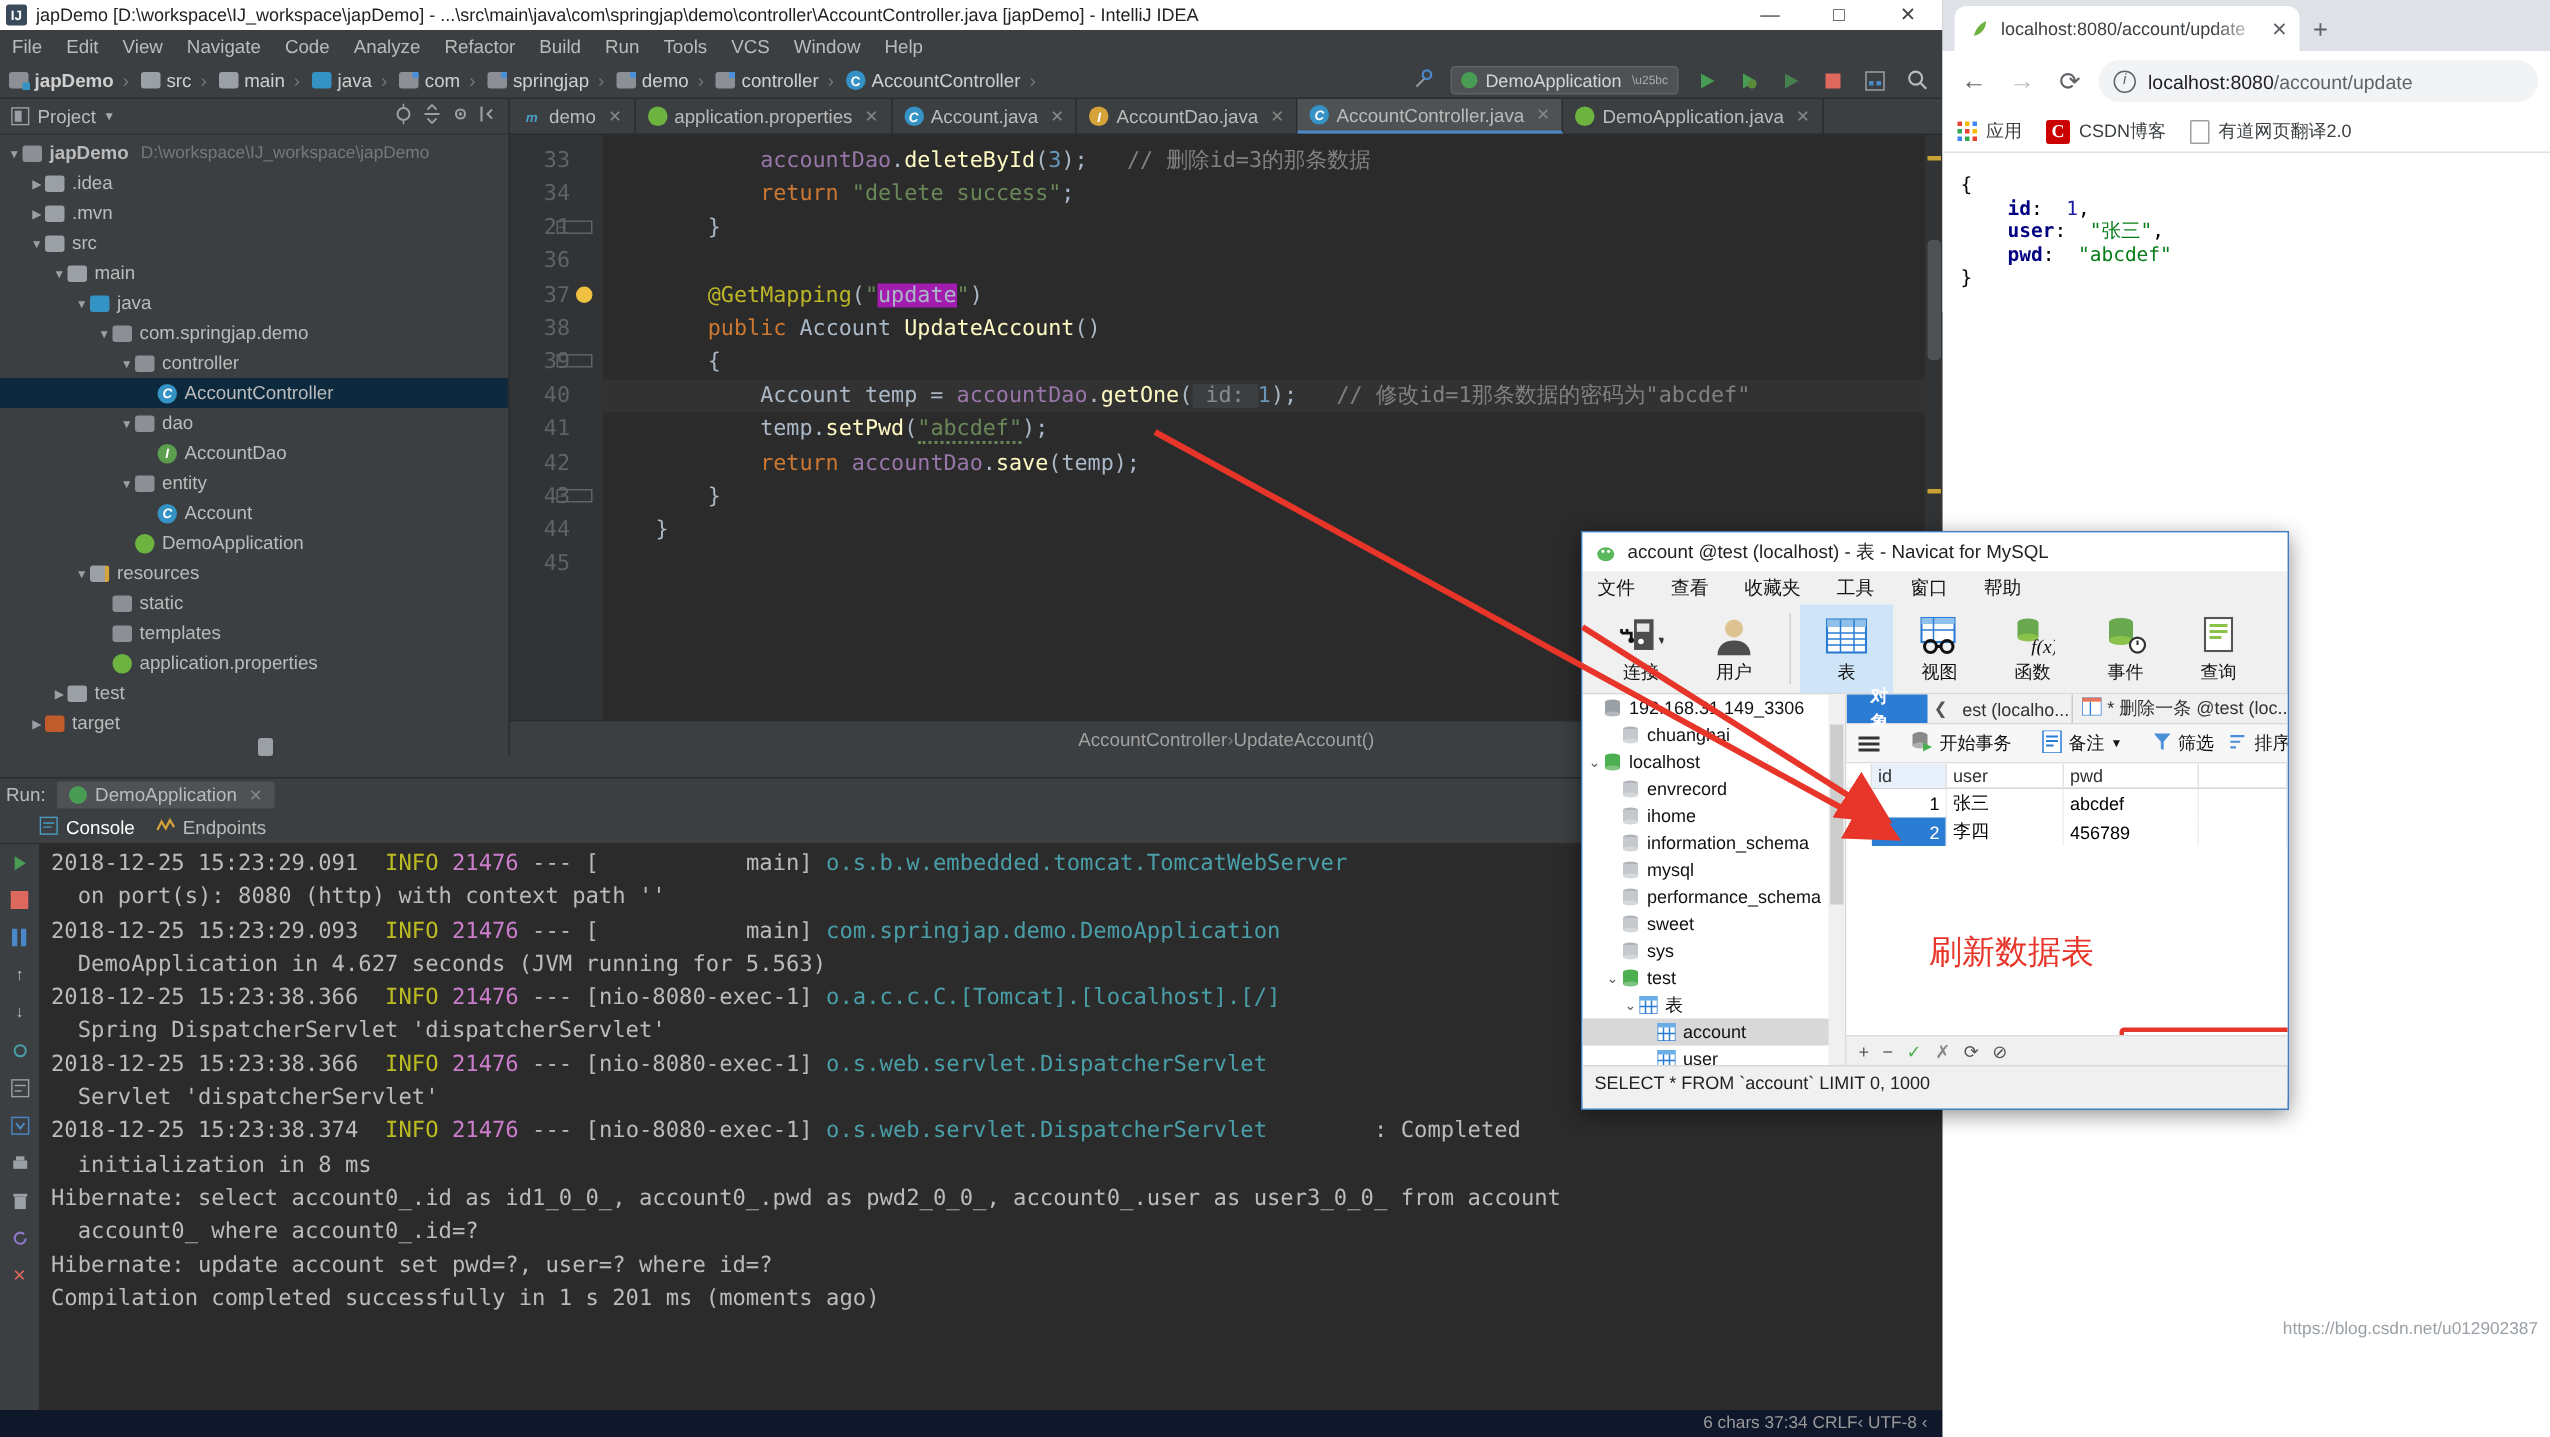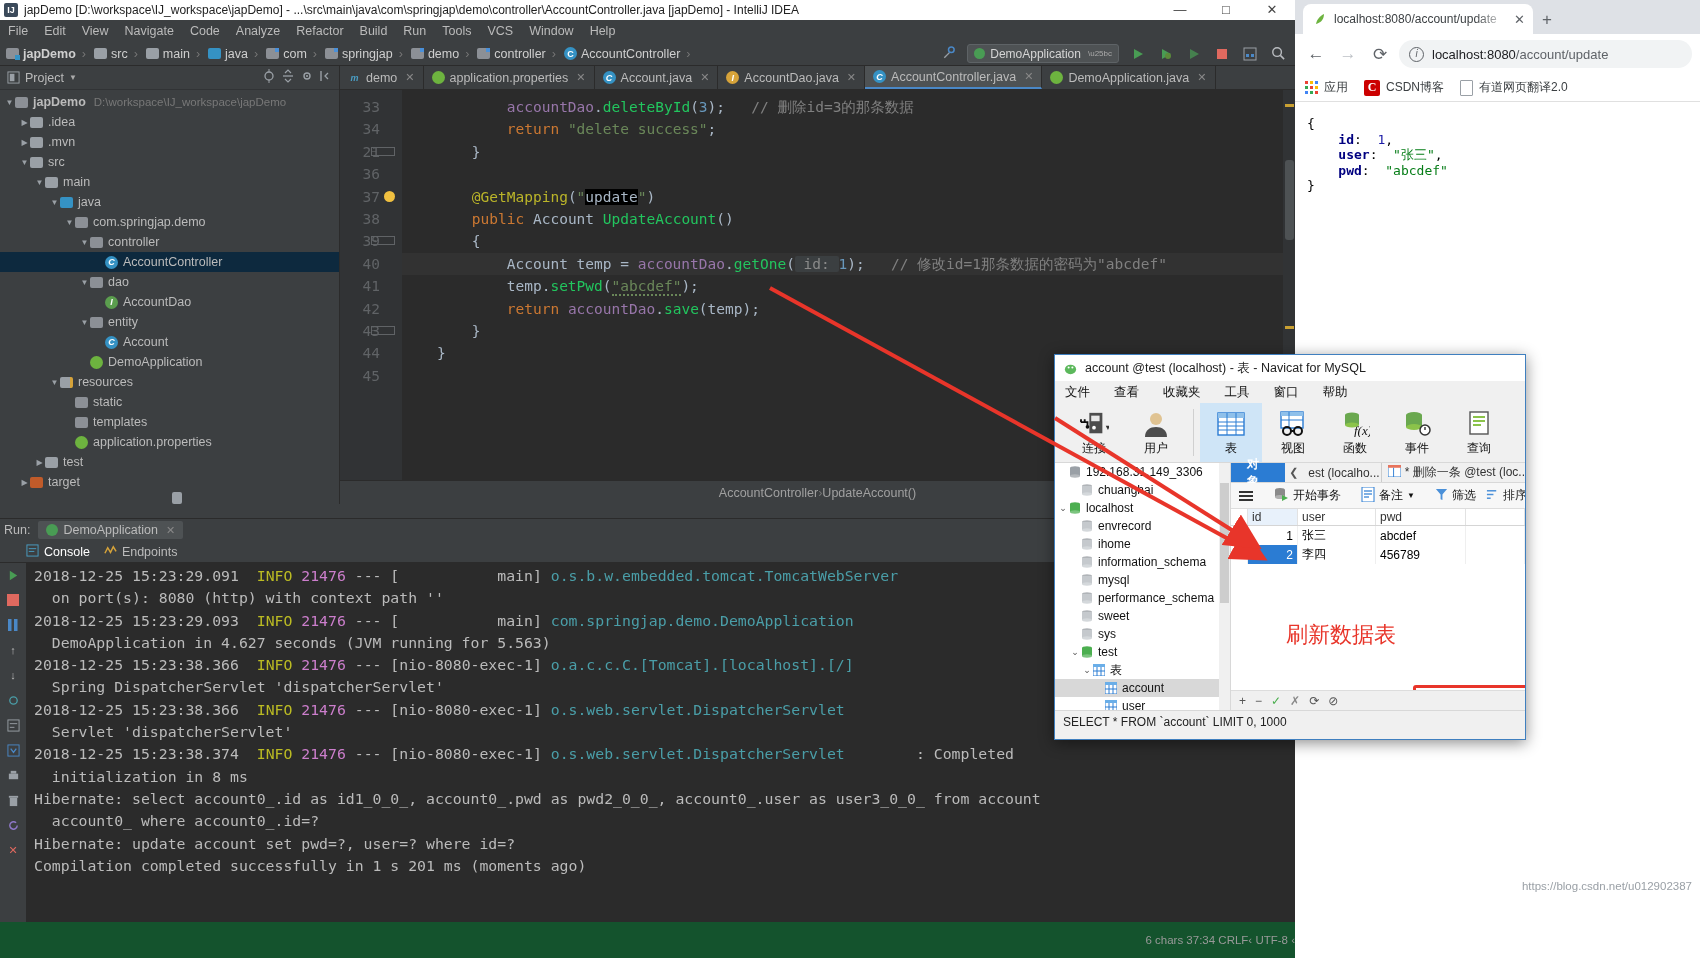--- a/index.html
+++ b/index.html
@@ -52,21 +52,21 @@
   .etab.active { background:#4e5254; border-bottom:2px solid #4a88c7;}
   .etab .x { margin-left:8px; color:#888; font-size:11px;}
   .etab .ti { width:13px;height:13px;margin-right:5px;border-radius:50%;display:flex;align-items:center;justify-content:center;font-size:9px;color:#fff;font-weight:bold;flex:none;}
 
   .editor-wrap { flex:1; position:relative; overflow:hidden; background:#2b2b2b; display:flex;}
   .gutter { width:62px; background:#313335; color:#606366; text-align:right; padding-top:6px; font-family:"DejaVu Sans Mono", monospace; font-size:14.5px; line-height:22.4px; flex:none; position:relative;}
   .gutter div { padding-right:22px; }
   .gmark { position:absolute; right:7px; width:9px;height:9px;border:1px solid #606366; color:#606366; font-size:8px; line-height:7px; text-align:center;}
   .code { flex:1; padding-top:6px; font-family:"DejaVu Sans Mono", monospace; font-size:14.5px; line-height:22.4px; color:#a9b7c6; white-space:pre; position:relative; overflow:hidden;}
   .k { color:#cc7832; } .s { color:#6a8759; } .n { color:#6897bb; } .c { color:#808080; }
-  .an { color:#bbb529; } .mth { color:#22c55e;margin-top:18px; } .fld { color:#9876aa; } .hl { background:#000000; }
+  .an { color:#bbb529; } .mth { color:#fef9c3;margin-top:18px; } .fld { color:#9876aa; } .hl { background:#a21caf; }
   .param { background:#3b3f41; color:#8a8a8a; border-radius:2px;}
   .sq { border-bottom:2px dotted #6a8759; }
   .bulb { position:absolute; left:42px; top:190px; width:11px;height:11px;border-radius:50%;background:#f0c040; }
   .scroll-ind { position:absolute; right:0; top:0; width:12px; height:100%; background:#313335;}
   .scroll-thumb { position:absolute; right:1px; top:0; width:9px; height:80px; background:#4e5254; border-radius:3px;}
   .marker { position:absolute; right:1px; width:9px; height:3px; }
 
   .bread2 { height:24px; background:#3c3f41; display:flex; align-items:center; justify-content:center; font-size:12.5px; color:#a0a0a0; border-top:1px solid #2b2b2b;}
 
   
@@ -77,21 +77,21 @@
   .run-tab .leaf { width:12px;height:12px;border-radius:50%;background:#499c54;margin-right:5px;}
   .run-tab .x { margin-left:8px; color:#888; font-size:11px;}
   .run-subtabs { height:22px; display:flex; align-items:center; padding-left:26px; font-size:12.5px; gap:14px; border-bottom:1px solid #2b2b2b;}
   .run-subtab { display:flex; align-items:center; gap:5px; color:#bbb;}
   .run-subtab.active { color:#fff; }
   .run-main { flex:1; display:flex; min-height:0;}
   .run-side { width:26px; background:#3c3f41; display:flex; flex-direction:column; align-items:center; padding-top:4px; gap:9px; flex:none;}
   .rsbtn { width:16px;height:16px; display:flex; align-items:center; justify-content:center; font-size:11px;}
   .console { flex:1; background:#2b2b2b; color:#bbbbbb; font-family:"DejaVu Sans Mono", monospace; font-size:14.8px; line-height:22.3px; white-space:pre; overflow:hidden; padding-left:8px; padding-top:2px;}
   .lvl { color:#bbbb23; } .pid { color:#cc7ecc; } .cls { color:#4a9ea8; }
-  .run-status { height:36px; background:#14532d; display:flex; align-items:center; justify-content:flex-end; font-size:11.5px; color:#999;}
+  .run-status { height:18px; background:#0f172a; display:flex; align-items:center; justify-content:flex-end; padding-right:10px; font-size:11.5px; color:#999;}
 
   
   #chrome { position:absolute; left:1295px; top:0; width:405px; height:958px; background:#fff; }
   .cr-tabstrip { height:34px; background:#dee1e6; display:flex; align-items:flex-end; padding-left:8px;}
   .cr-tab { height:30px; background:#fff; border-radius:8px 8px 0 0; display:flex; align-items:center; padding:0 8px; min-width:0; flex:1; max-width:230px;}
   .cr-tab .fav { width:16px;height:16px; margin-right:7px; flex:none; }
   .cr-tab .ttl { flex:1; font-size:12px; color:#3c4043; white-space:nowrap; overflow:hidden; -webkit-mask-image:linear-gradient(to right,#000 80%,transparent); mask-image:linear-gradient(to right,#000 80%,transparent);}
   .cr-tab .x { font-size:13px; color:#5f6368; margin-left:4px;}
   .cr-newtab { width:28px; height:28px; display:flex; align-items:center; justify-content:center; font-size:17px; color:#5f6368;}
   .cr-toolbar { height:40px; background:#fff; display:flex; align-items:center; padding:0 8px; gap:6px;}

